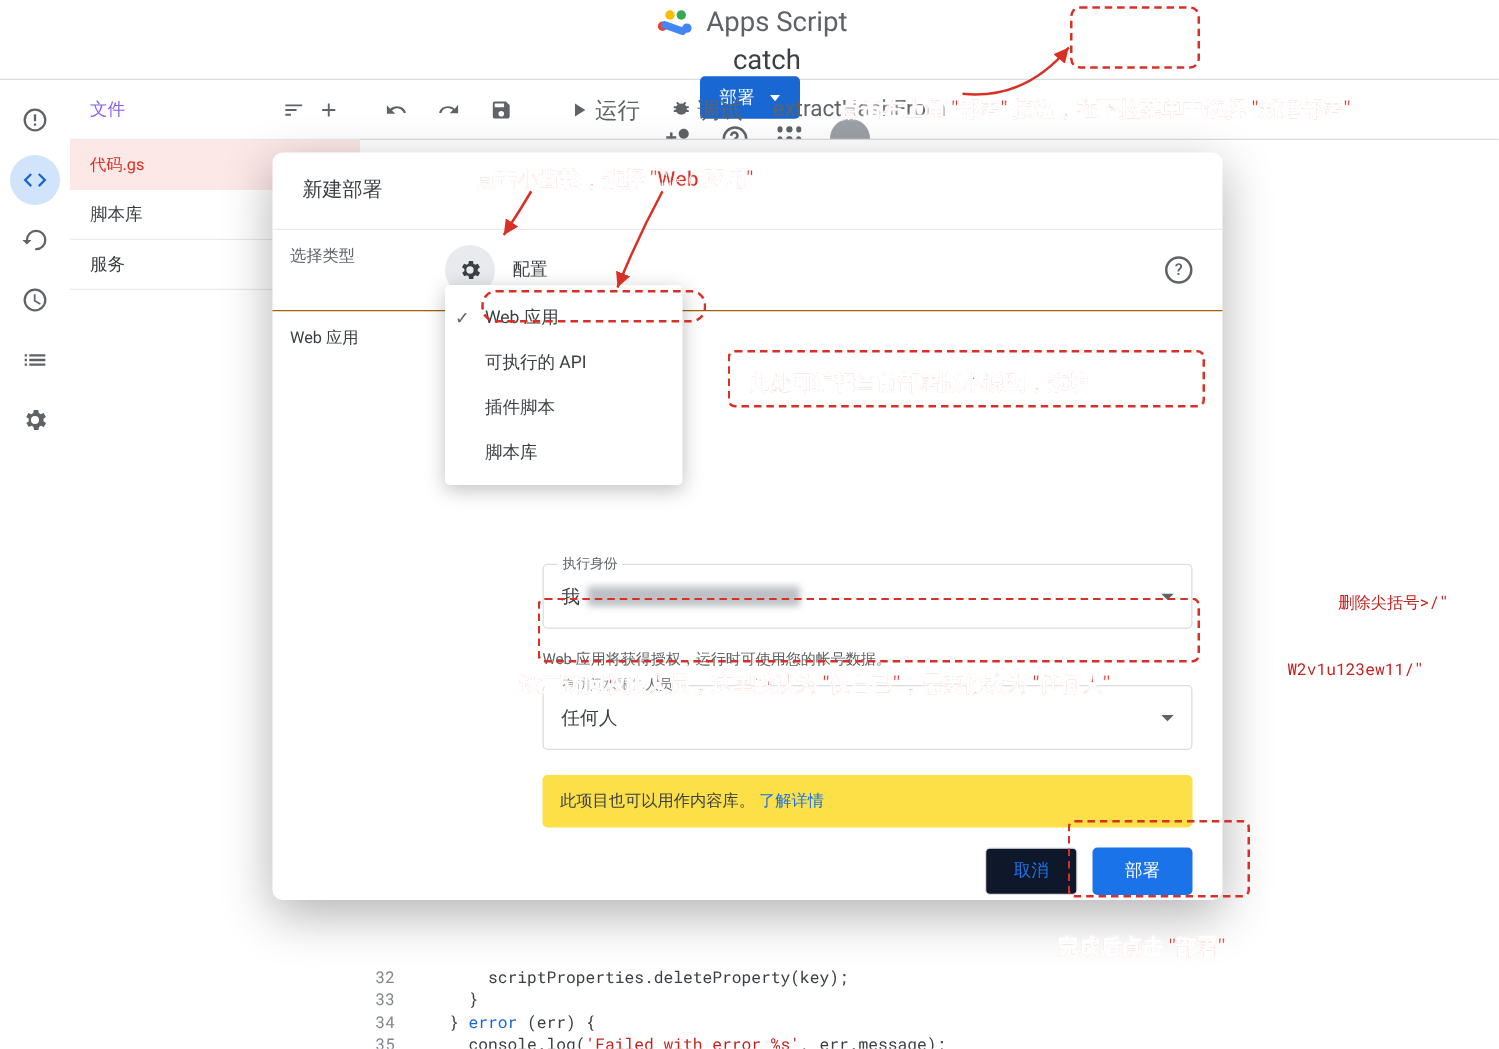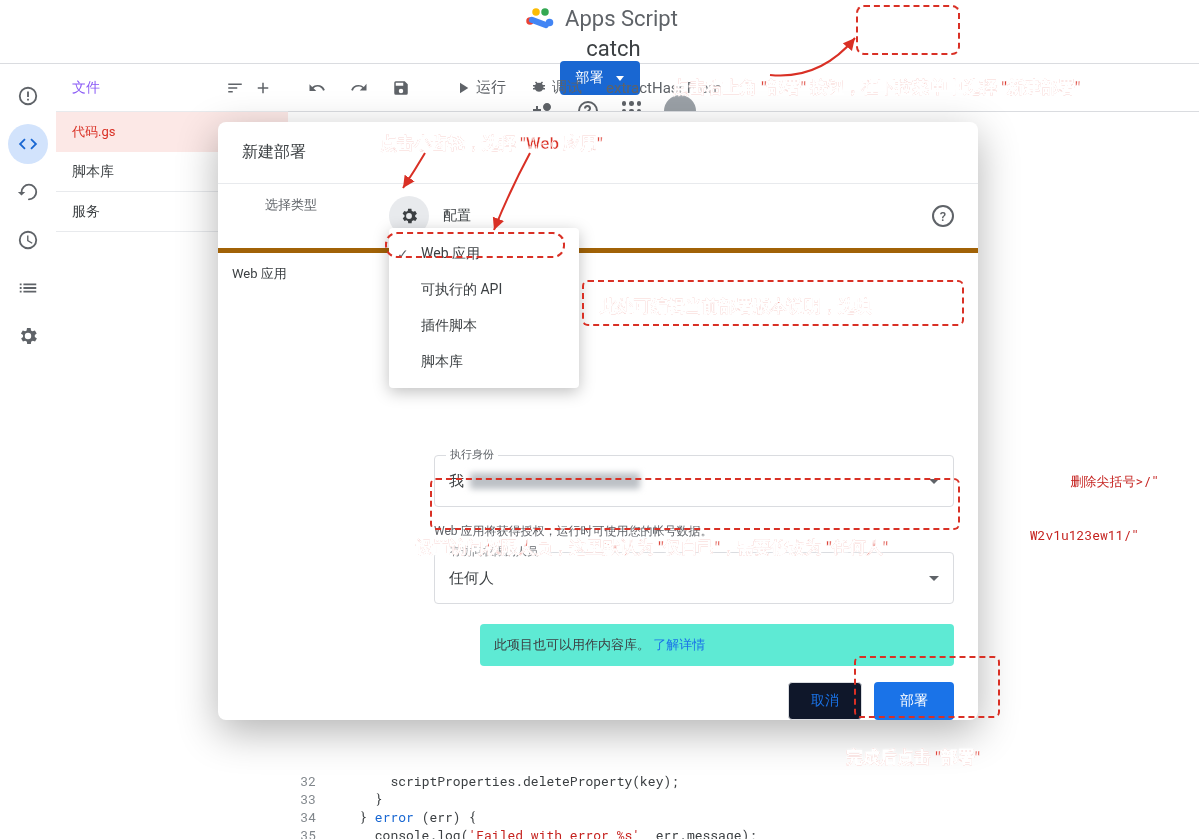--- a/index.html
+++ b/index.html
@@ -22,21 +22,21 @@
 .rail-item.active { background: #d2e3fc; }
 .rail-item svg { width: 22px; height: 22px; fill: #5f6368; }
 .rail-item.active svg { fill: #1967d2; }
 .sidebar { width: 232px; border-right: 0; }
 .side-section { height: 48px; display: flex; align-items: center; padding: 0 16px; color: #8b5cf6; border-bottom: 1px solid #e8eaed; font-size: 14px; font-weight: 500; }
 .side-section .section-actions { margin-left: auto; display: flex; gap: 10px; }
 .side-section .section-actions svg { width: 18px; height: 18px; fill: #5f6368; }
 .side-file { height: 40px; display: flex; align-items: center; padding: 0 16px; background: #fce8e6; color: #d93025; font-size: 13px; }
 .side-item { height: 40px; display: flex; align-items: center; padding: 0 16px; color: #3c4043; border-bottom: 1px solid #e8eaed; font-size: 14px; font-weight: 500; }
 .editor-area { flex: 1; display: flex; flex-direction: column; }
-.toolbar { height: 48px; border-bottom: 1px solid #dadce0; display: flex; align-items: center; padding: 0 12px; gap: 8px; color: #5f6368; font-size: 15px; }
+.toolbar { height: 48px; border-bottom: 1px solid #dadce0; display: flex; align-items: center; padding: 0 12px; gap: 8px; color: #5f6368; font-size: 18px; }
 .toolbar .tb-btn { padding: 6px 8px; display: flex; align-items: center; gap: 4px; cursor: pointer; }
 .toolbar svg { width: 18px; height: 18px; fill: #5f6368; }
 .code-area { flex: 1; font-family: "Roboto Mono", Consolas, monospace; font-size: 13px; padding: 8px 0; position: relative; background: #fff; }
 .code-line { display: flex; line-height: 18px; }
 .ln { width: 40px; text-align: right; padding-right: 12px; color: #80868b; user-select: none; }
 .code { white-space: pre; }
 .s-kw { color: #1967d2; }
 .s-str { color: #c5221f; }
 .modal { position: absolute; left: 218px; top: 122px; width: 760px; height: 598px; background: #fff; border-radius: 8px; box-shadow: 0 12px 40px rgba(0,0,0,0.3); display: flex; flex-direction: column; overflow: visible; }
 .modal-title { padding: 20px 24px; font-size: 16px; color: #3c4043; font-weight: 500; }
@@ -52,21 +52,21 @@
 .dd-item { height: 36px; display: flex; align-items: center; padding: 0 16px; font-size: 14px; color: #3c4043; cursor: pointer; gap: 8px; }
 .dd-item.selected::before { content: "✓"; color: #5f6368; margin-left: -8px; width: 16px; }
 .dd-item:not(.selected) { padding-left: 32px; }
 
 .form-area { padding: 0 24px 0 216px; position: relative; display: flex; flex-direction: column; gap: 12px; margin-top: 160px; }
 .form-field { position: relative; }
 .field-label { position: absolute; top: -8px; left: 12px; background: #fff; padding: 0 4px; font-size: 11px; color: #5f6368; z-index: 2; }
 .select-box { width: 100%; height: 52px; border: 1px solid #dadce0; border-radius: 4px; display: flex; align-items: center; padding: 0 14px; font-size: 15px; color: #3c4043; position: relative; cursor: pointer; }
 .select-box .arrow { margin-left: auto; border-left: 5px solid transparent; border-right: 5px solid transparent; border-top: 5px solid #5f6368; }
 .hint-text { font-size: 12px; color: #5f6368; margin-top: 16px; }
-.info-banner { background: #5eead4; border-radius: 4px; padding: 12px 14px; font-size: 13px; color: #3c4043; margin-top: 8px; margin-left: 46px; }
+.info-banner { background: #fde047; border-radius: 4px; padding: 12px 14px; font-size: 13px; color: #3c4043; margin-top: 8px; }
 .info-banner a { color: #1a73e8; text-decoration: none; }
 
 .modal-actions { margin-top: auto; padding: 16px 24px; display: flex; justify-content: flex-end; gap: 12px; }
 .btn-text { border: 1px solid #dadce0; background: #0f172a; color: #1a73e8; padding: 9px 22px; border-radius: 4px; font-size: 14px; font-weight: 500; cursor: pointer; }
 .btn-primary { background: #1a73e8; color: #fff; border: none; padding: 9px 26px; border-radius: 4px; font-size: 14px; font-weight: 500; cursor: pointer; }
 
 
 .anno { position: absolute; color: #d93025; font-weight: 700; font-size: 17px; -webkit-text-stroke: 0.6px #fff; text-shadow: 0 0 3px #fff; z-index: 50; pointer-events: none; white-space: nowrap; }
 .box-deploy { position: absolute; border: 2px dashed #d93025; border-radius: 8px; pointer-events: none; z-index: 49; }
 .box-modal-dash { position: absolute; border: 2px dashed #d93025; border-radius: 6px; pointer-events: none; z-index: 51; }
@@ -236,21 +236,21 @@
         <path d="M0,0 L6,3 L0,6 Z" fill="#d93025"></path>
       </marker>
     </defs>
   <path d="M10 45 Q 60 50 95 8" stroke="#d93025" stroke-width="2" fill="none" marker-end="url(#ah1)"></path>
 </svg>
 <div class="anno" style="left:672px; top:76px;">点击右上角 "部署" 按钮，在下拉菜单中选择 "新建部署"</div>
 
 <div class="modal">
   <div class="modal-title">新建部署</div>
 
-  <div class="modal-row" style="border-bottom:5px solid #a16207;padding-left:33px;">
+  <div class="modal-row" style="border-bottom:1px solid #a16207;">
     <div class="modal-left">选择类型</div>
     <div class="modal-right" style="padding-left:0;">
       <div class="gear-btn">
         <svg viewBox="0 0 24 24">
             <path d="M19.4 13a7.8 7.8 0 000-2l2.1-1.6-2-3.5-2.5 1a7.7 7.7 0 00-1.7-1l-.4-2.6h-4l-.4 2.6a7.7 7.7 0 00-1.7 1l-2.5-1-2 3.5L6.6 11a7.8 7.8 0 000 2l-2.1 1.6 2 3.5 2.5-1c.5.4 1.1.7 1.7 1l.4 2.6h4l.4-2.6c.6-.3 1.2-.6 1.7-1l2.5 1 2-3.5L19.4 13zM12 15.5A3.5 3.5 0 1112 8.5a3.5 3.5 0 010 7z"></path>
           </svg>
       </div>
       <span class="config-label">配置</span>
       <span class="help-icon">?</span>
 

